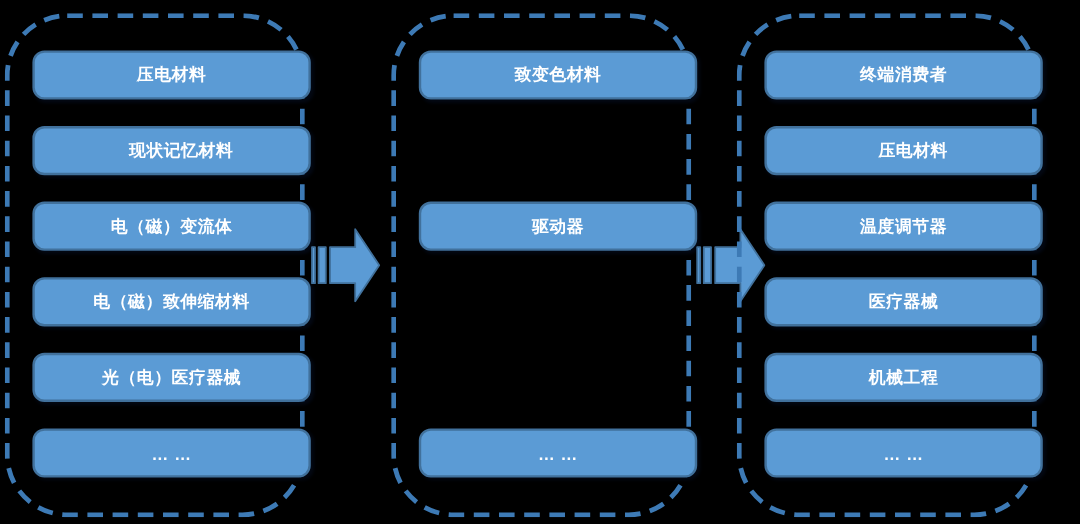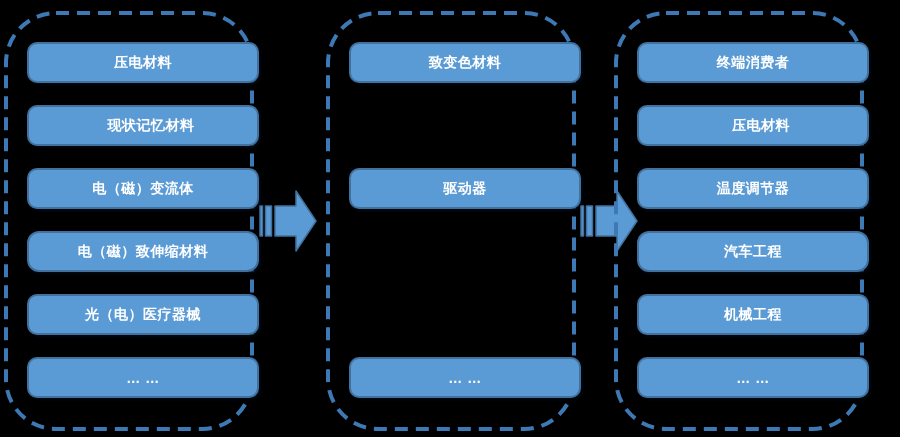--- a/index.html
+++ b/index.html
@@ -46,21 +46,21 @@
     justify-content: center;
     color: var(--box-text, #FFFFFF);
     font-size: 14px;
     font-weight: bold;
     letter-spacing: 0.5px;
     white-space: nowrap;
   }
   .row-0 { top: 31px; }
   .row-1 { top: 94px; padding-left: 16px; }
   .row-2 { top: 157px; }
-  .row-3 { top: 220px; border-radius: 12px; }
+  .row-3 { top: 220px; }
   .row-4 { top: 283px; }
   .row-5 { top: 346px; }
   .arrow-svg {
     position: absolute;
     top: 190px;
     width: 58px;
     height: 62px;
     display: block;
   }
   .arrow-1 { left: 259px; }
@@ -108,18 +108,18 @@
     </g>
   </svg>
 
   <div class="column col-3">
     <svg class="border-svg" viewBox="0 0 250 420">
       <rect x="2" y="2" width="246" height="416" rx="50" ry="50" fill="none" stroke="#3D7AB5" stroke-width="4" stroke-dasharray="13 8"></rect>
     </svg>
     <div class="box row-0">终端消费者</div>
     <div class="box row-1">压电材料</div>
     <div class="box row-2">温度调节器</div>
-    <div class="box row-3">汽车工程</div>
+    <div class="box row-3">医疗器械</div>
     <div class="box row-4">机械工程</div>
     <div class="box row-5">… …</div>
   </div>
 
 </div>
 
 </body></html>

